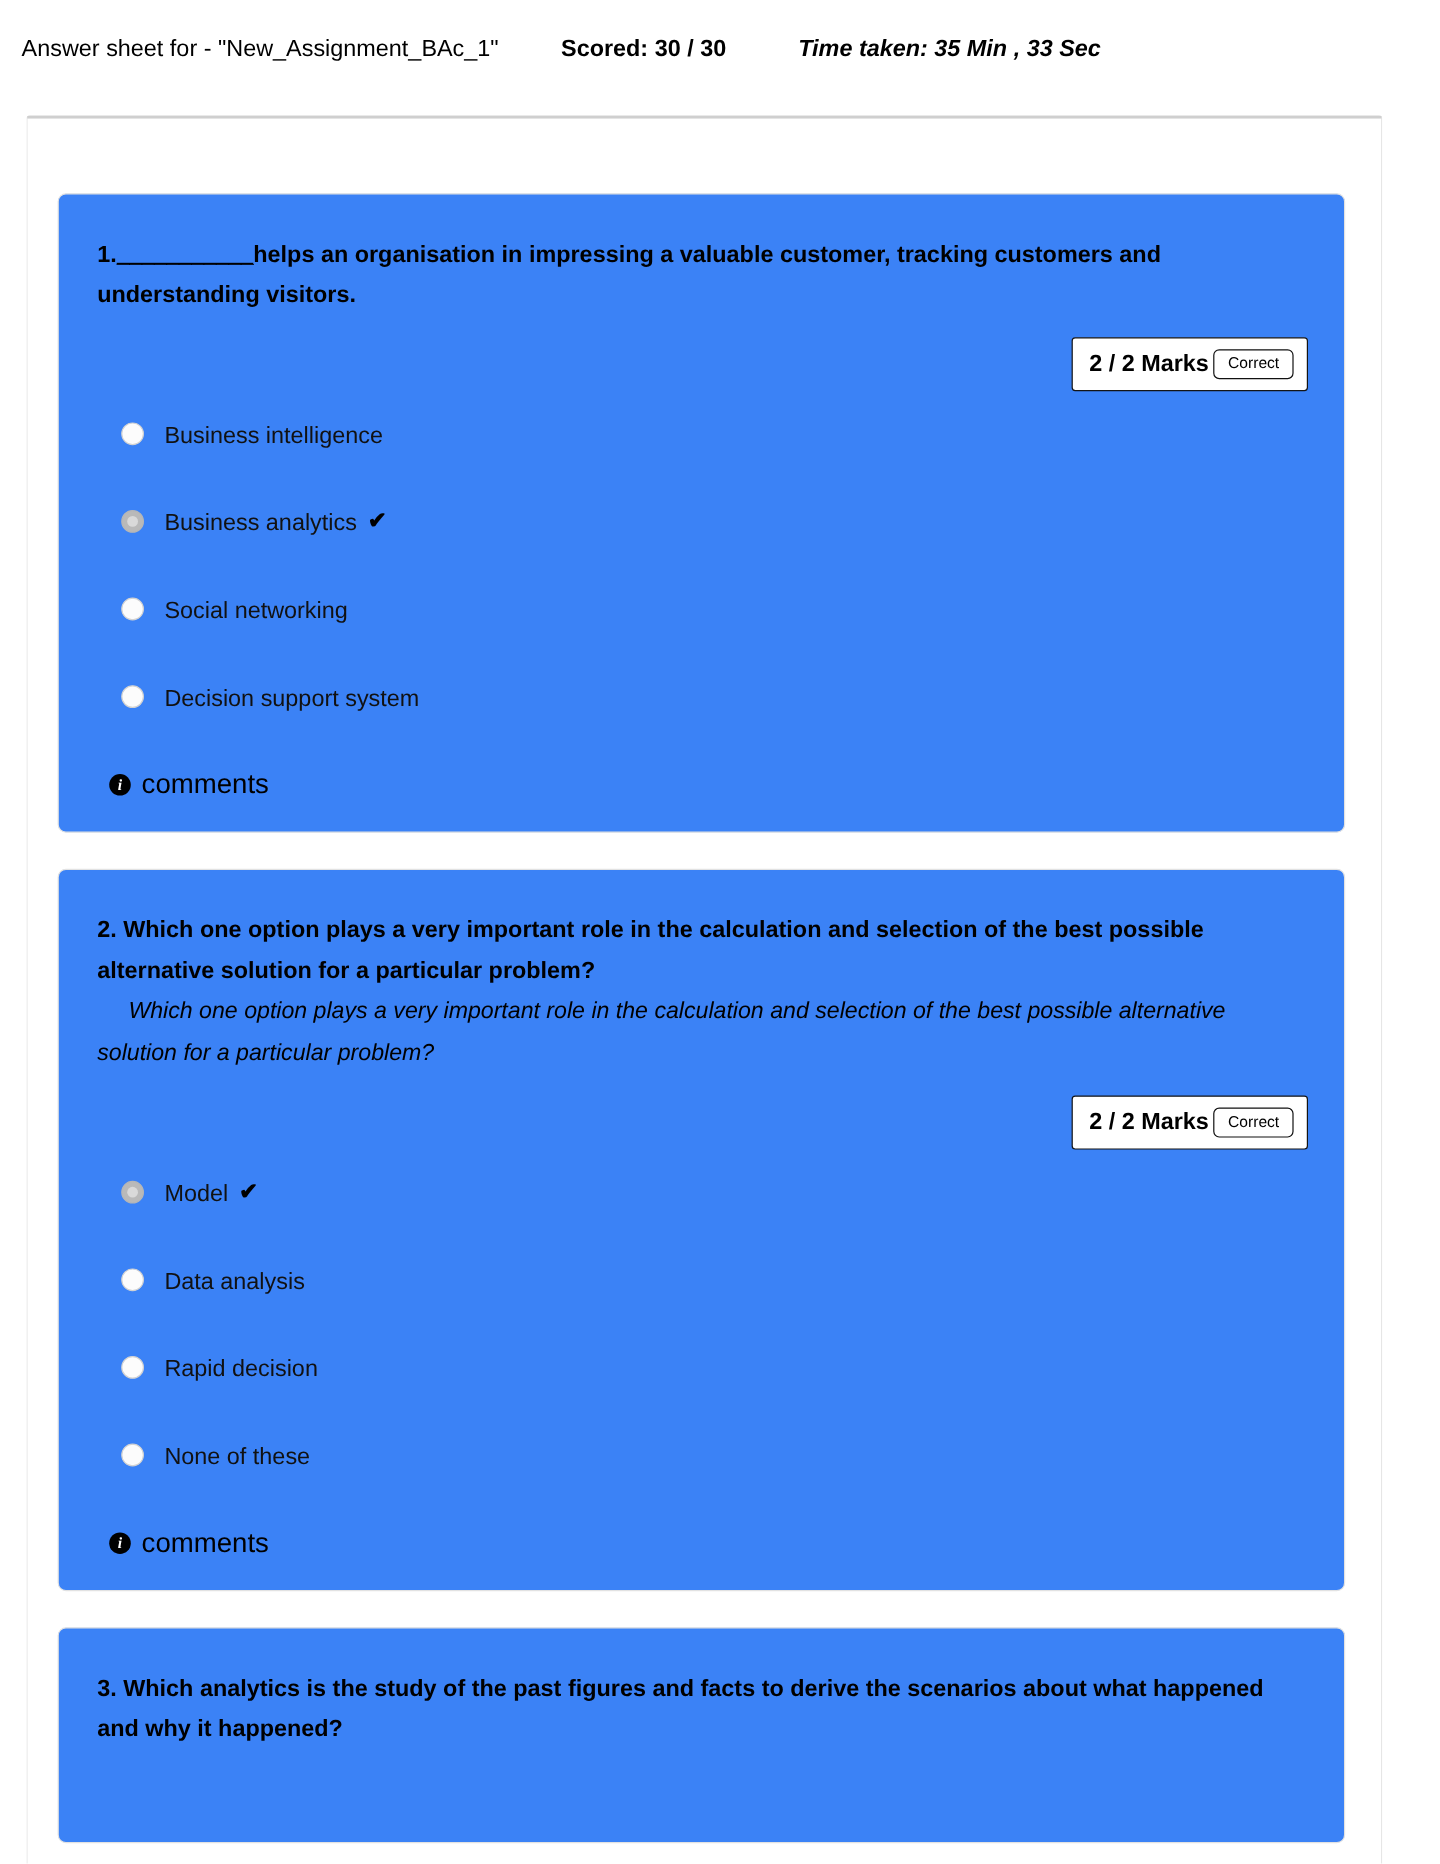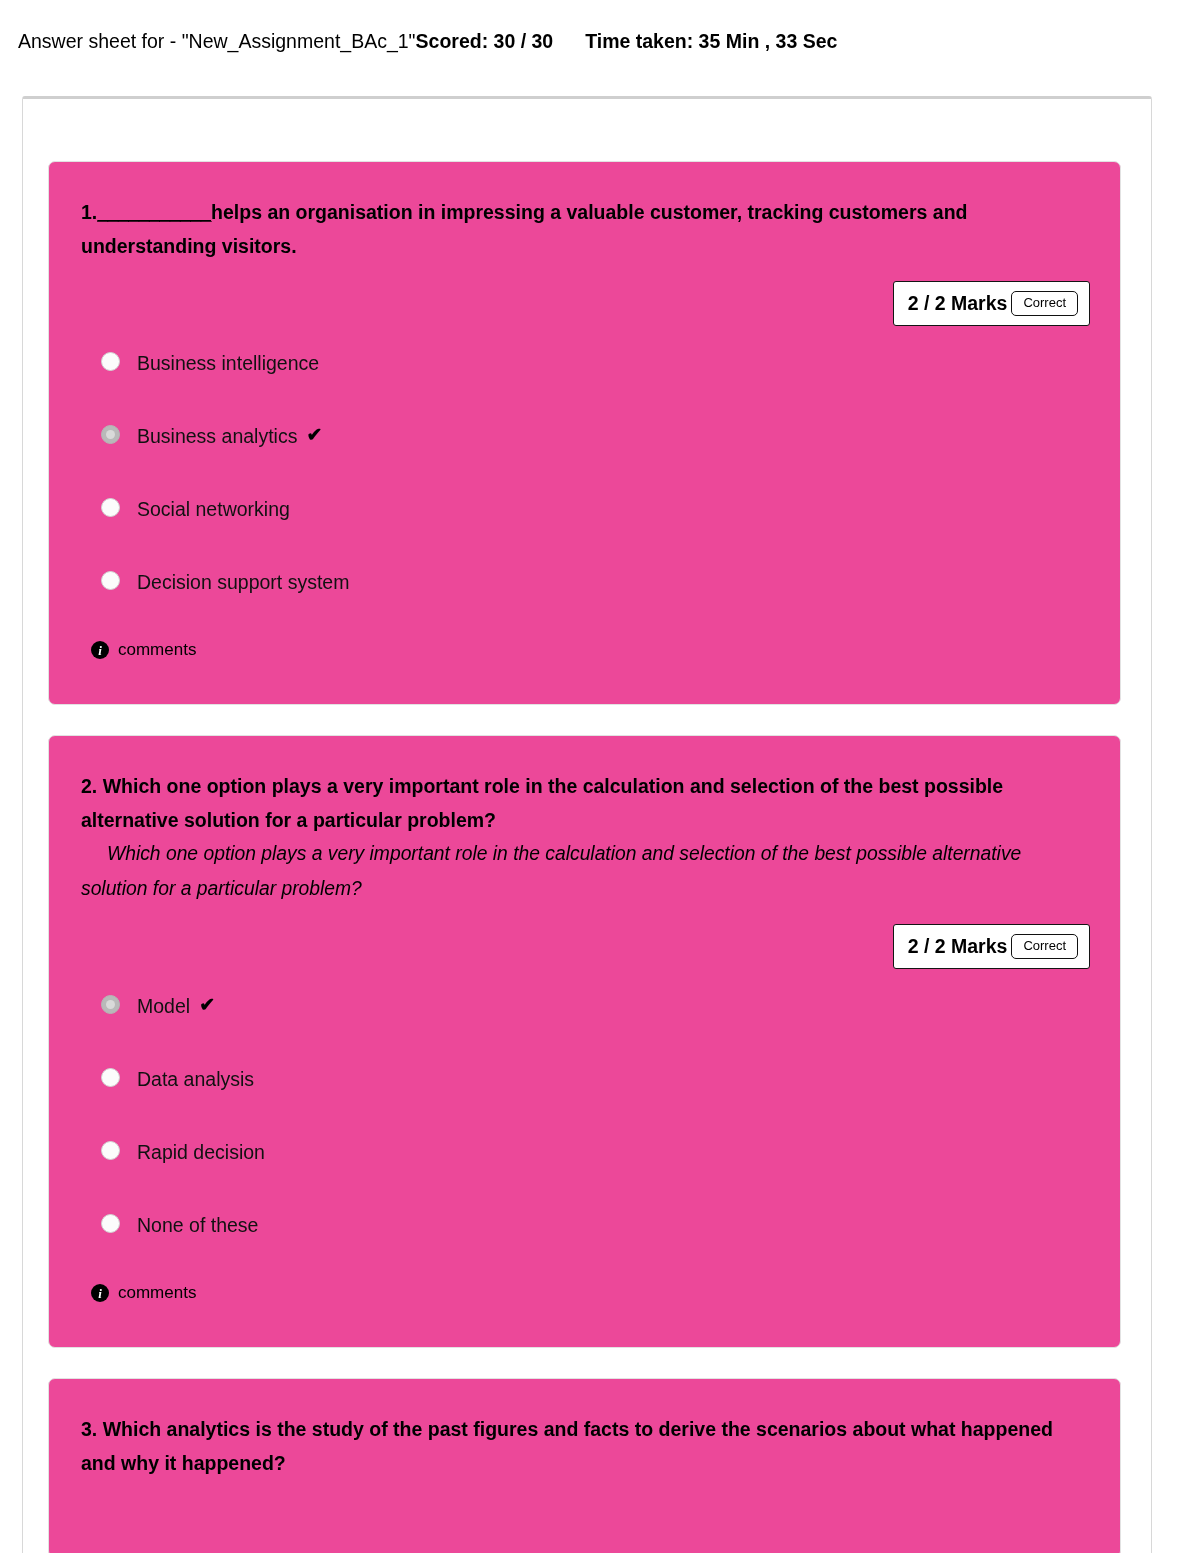--- a/index.html
+++ b/index.html
@@ -29,22 +29,22 @@
     font-weight: 400;
     color: #000;
     white-space: nowrap;
   }
   .header-stat {
     font-size: 19.5px;
     font-weight: bold;
     color: #000;
     white-space: nowrap;
   }
-  .header-stat.scored { }
-  .header-stat.time { margin-left: 32px; }
+  .header-stat.scored { margin-left: 52px; }
+  .header-stat.time { margin-left: 60px; font-style: italic; }
 
   
   .sheet {
     position: absolute;
     left: 22px;
     top: 96px;
     width: 1130px;
     min-height: 1460px;
     border: 1px solid #d8d8d8;
     border-top: 3px solid #cfcfcf;
@@ -53,23 +53,23 @@
     background: #ffffff;
     box-sizing: border-box;
     padding: 62px 0 0 0;
   }
 
   
   .q-card {
     margin: 0 30px 30px 25px;
     border: 1px solid #e2e2e2;
     border-radius: 7px;
-    background: #ec4899;
+    background: #3b82f6;
     box-sizing: border-box;
-    padding: 34px 28px 44px 28px;
+    padding: 34px 28px 26px 28px;
     position: relative;
   }
   .q-card.last {
     padding-bottom: 0;
     min-height: 180px;
   }
 
   .q-title {
     font-size: 19.5px;
     font-weight: bold;
@@ -195,21 +195,21 @@
     font-size: 13px;
     font-weight: bold;
     font-style: italic;
     display: inline-flex;
     align-items: center;
     justify-content: center;
     line-height: 1;
     flex: 0 0 auto;
   }
   .comments-label {
-    font-size: 17px;
+    font-size: 23px;
     color: #000;
     margin-left: 9px;
   }
 </style>
 </head>
 <body>
 
 <div class="page-header">
   <span class="header-title">Answer sheet for - "New_Assignment_BAc_1"</span>
   <span class="header-stat scored">Scored: 30 / 30</span>

